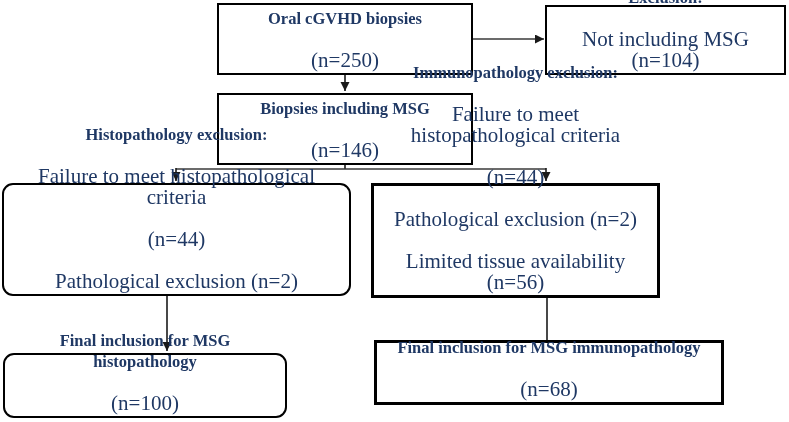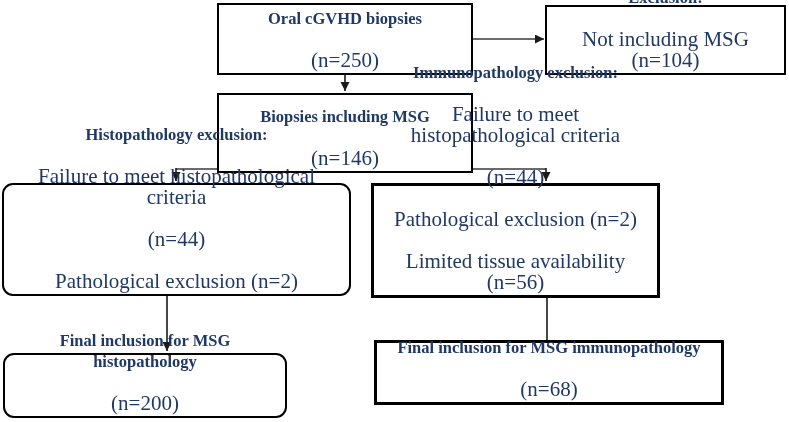--- a/index.html
+++ b/index.html
@@ -83,21 +83,21 @@
   <div class="node" style="left:217px; top:3px; width:256px; height:72px;">
     <div class="node-title">Oral cGVHD biopsies</div>
     <div class="node-line">(n=250)</div>
   </div>
 
   <div class="node" style="left:545px; top:5px; width:241px; height:70px;">
     <div class="node-title">Exclusion:</div>
     <div class="node-line">Not including MSG (n=104)</div>
   </div>
 
-  <div class="node" style="left:217px; top:93px; width:256px; height:80px;">
+  <div class="node" style="left:217px; top:93px; width:256px; height:72px;">
     <div class="node-title">Biopsies including MSG</div>
     <div class="node-line">(n=146)</div>
   </div>
 
   <div class="node medium" style="left:2px; top:183px; width:349px; height:113px;">
     <div class="node-title">Histopathology exclusion:</div>
     <div class="node-line">Failure to meet histopathological criteria</div>
     <div class="node-line">(n=44)</div>
     <div class="node-line">Pathological exclusion (n=2)</div>
   </div>
@@ -105,21 +105,21 @@
   <div class="node thick" style="left:371px; top:183px; width:289px; height:115px;">
     <div class="node-title">Immunopathology exclusion:</div>
     <div class="node-line">Failure to meet  histopathological criteria</div>
     <div class="node-line">(n=44)</div>
     <div class="node-line">Pathological exclusion (n=2)</div>
     <div class="node-line">Limited tissue availability (n=56)</div>
   </div>
 
   <div class="node medium" style="left:3px; top:353px; width:284px; height:65px;">
     <div class="node-title">Final inclusion for MSG histopathology</div>
-    <div class="node-line">(n=200)</div>
+    <div class="node-line">(n=100)</div>
   </div>
 
   <div class="node thick" style="left:374px; top:340px; width:350px; height:65px;">
     <div class="node-title">Final inclusion for MSG immunopathology</div>
     <div class="node-line">(n=68)</div>
   </div>
 
 </div>
 
 </body></html>

